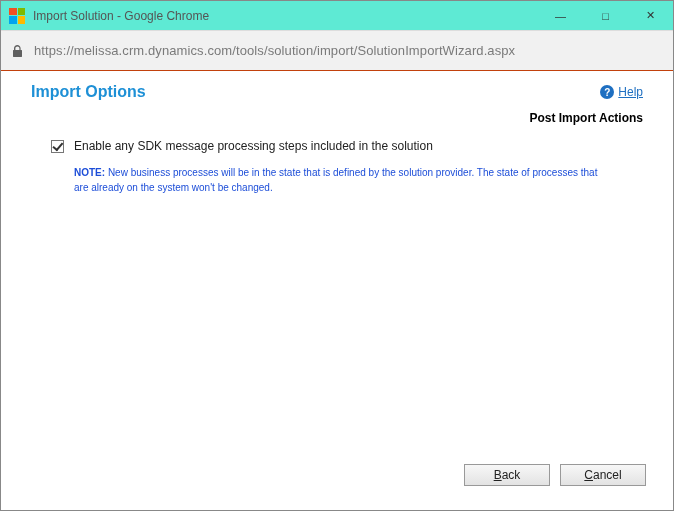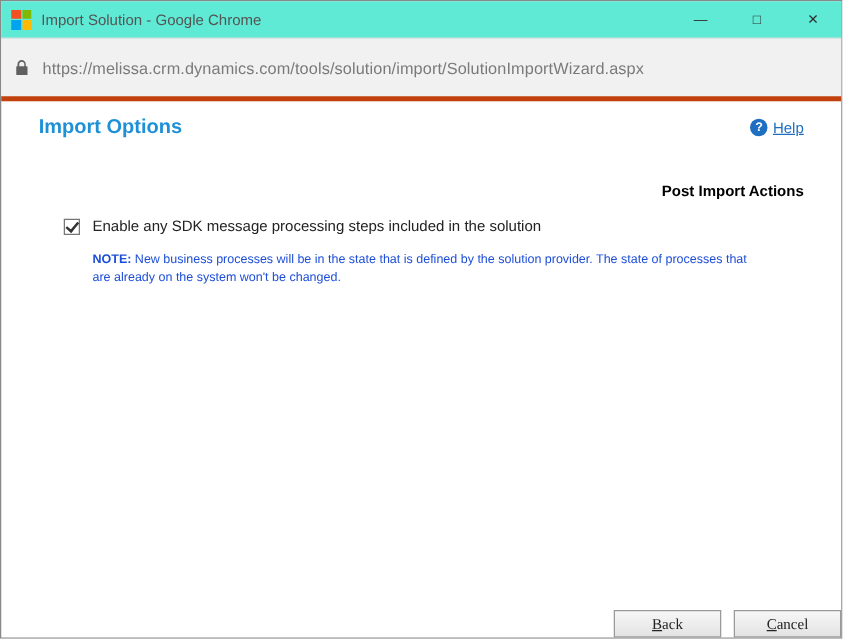--- a/index.html
+++ b/index.html
@@ -39,38 +39,38 @@
   .title-spacer { flex:1; }
   .win-btn {
     width:45px; height:30px;
     display:flex; align-items:center; justify-content:center;
     color:#333;
     font-family: "Segoe UI Symbol", sans-serif;
     font-size:11px;
   }
 
   .addrbar {
-    height: 50px;
+    height: 40px;
     background: #f1f1f1;
     display:flex; align-items:center;
     padding: 0 10px;
     gap: 10px;
-    border-bottom: 4px solid #c2410c;
+    border-bottom: 1px solid #c2410c;
   }
   .lock-icon { color:#555; display:inline-flex; }
   .url-text { color:#7a7a7a; font-size:13px; letter-spacing:0.1px; overflow:hidden; white-space:nowrap; }
 
   .content {
     flex:1;
     position:relative;
     padding: 12px 30px 0 30px;
   }
   .page-header {
     display:flex; align-items:center; justify-content:space-between;
-    margin-bottom: 35px;
+    margin-bottom: 10px;
   }
   .page-title {
     color:#1e90d6;
     font-size:16px;
     font-weight:600;
   }
   .help-link {
     display:flex; align-items:center; gap:4px;
     color:#1e6fc1; font-size:12px;
   }
@@ -110,24 +110,23 @@
   .note-block {
     padding-left:23px; color:#1d4ed8; font-size:10px;
     line-height:1.5;
     max-width: 560px;
   }
   .note-label { font-weight:700; }
 
   .footer {
     position:absolute; bottom:0; left:0; right:0;
     height:46px;
-    display:flex; align-items:flex-end; justify-content:flex-end;
-    padding: 0 0;
+    display:flex; align-items:flex-start; justify-content:flex-end;
+    padding: 0 27px;
     gap: 10px;
-    font-family: Liberation Serif, serif;
   }
   .btn {
     min-width:86px; height:22px;
     padding:0 10px;
     border:1px solid #999;
     background: linear-gradient(#f7f7f7,#e3e3e3);
     color:#222; font-size:12px;
     display:inline-flex; align-items:center; justify-content:center;
     cursor:pointer;
   }

